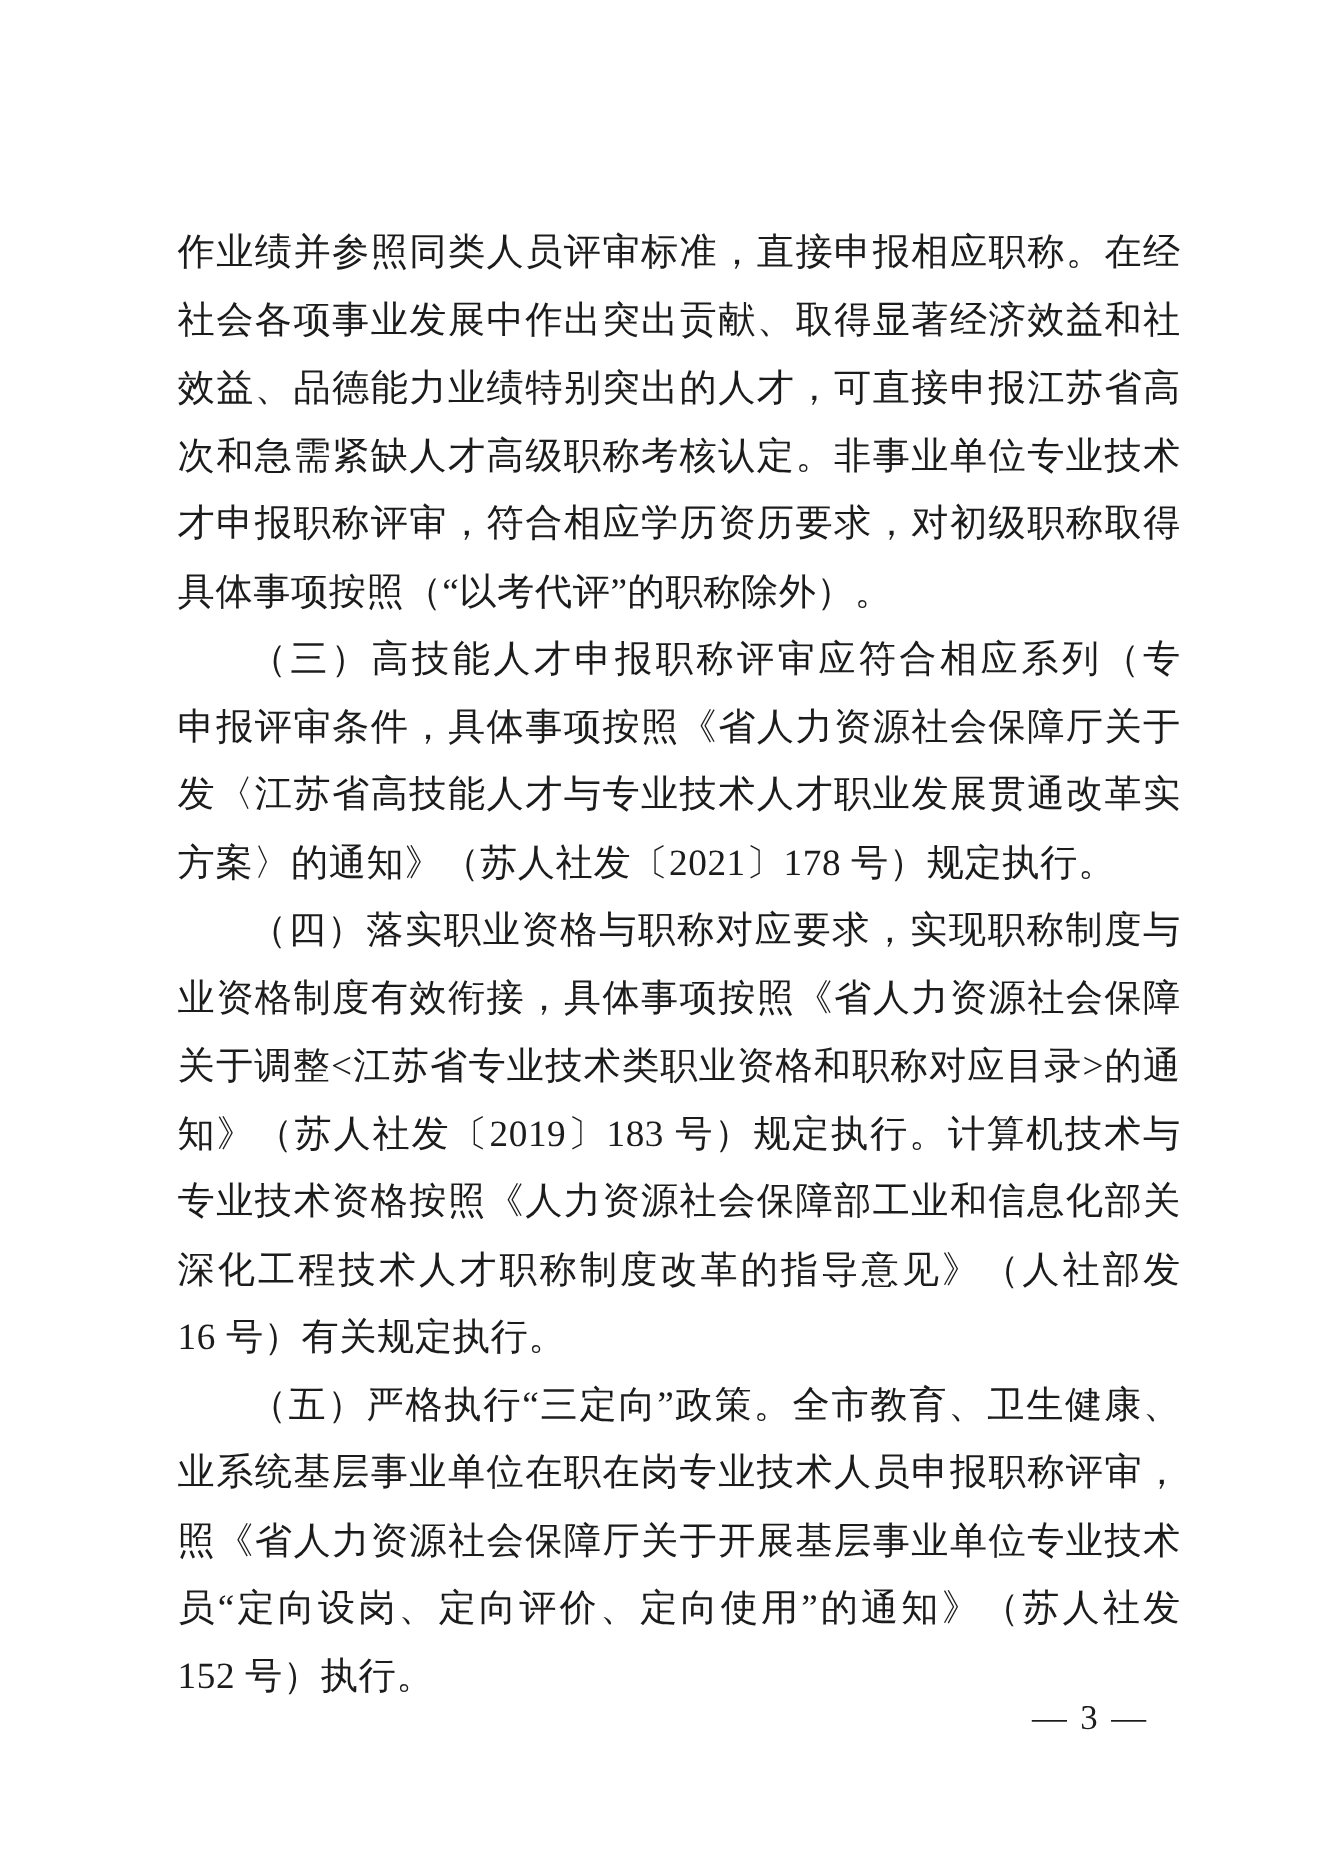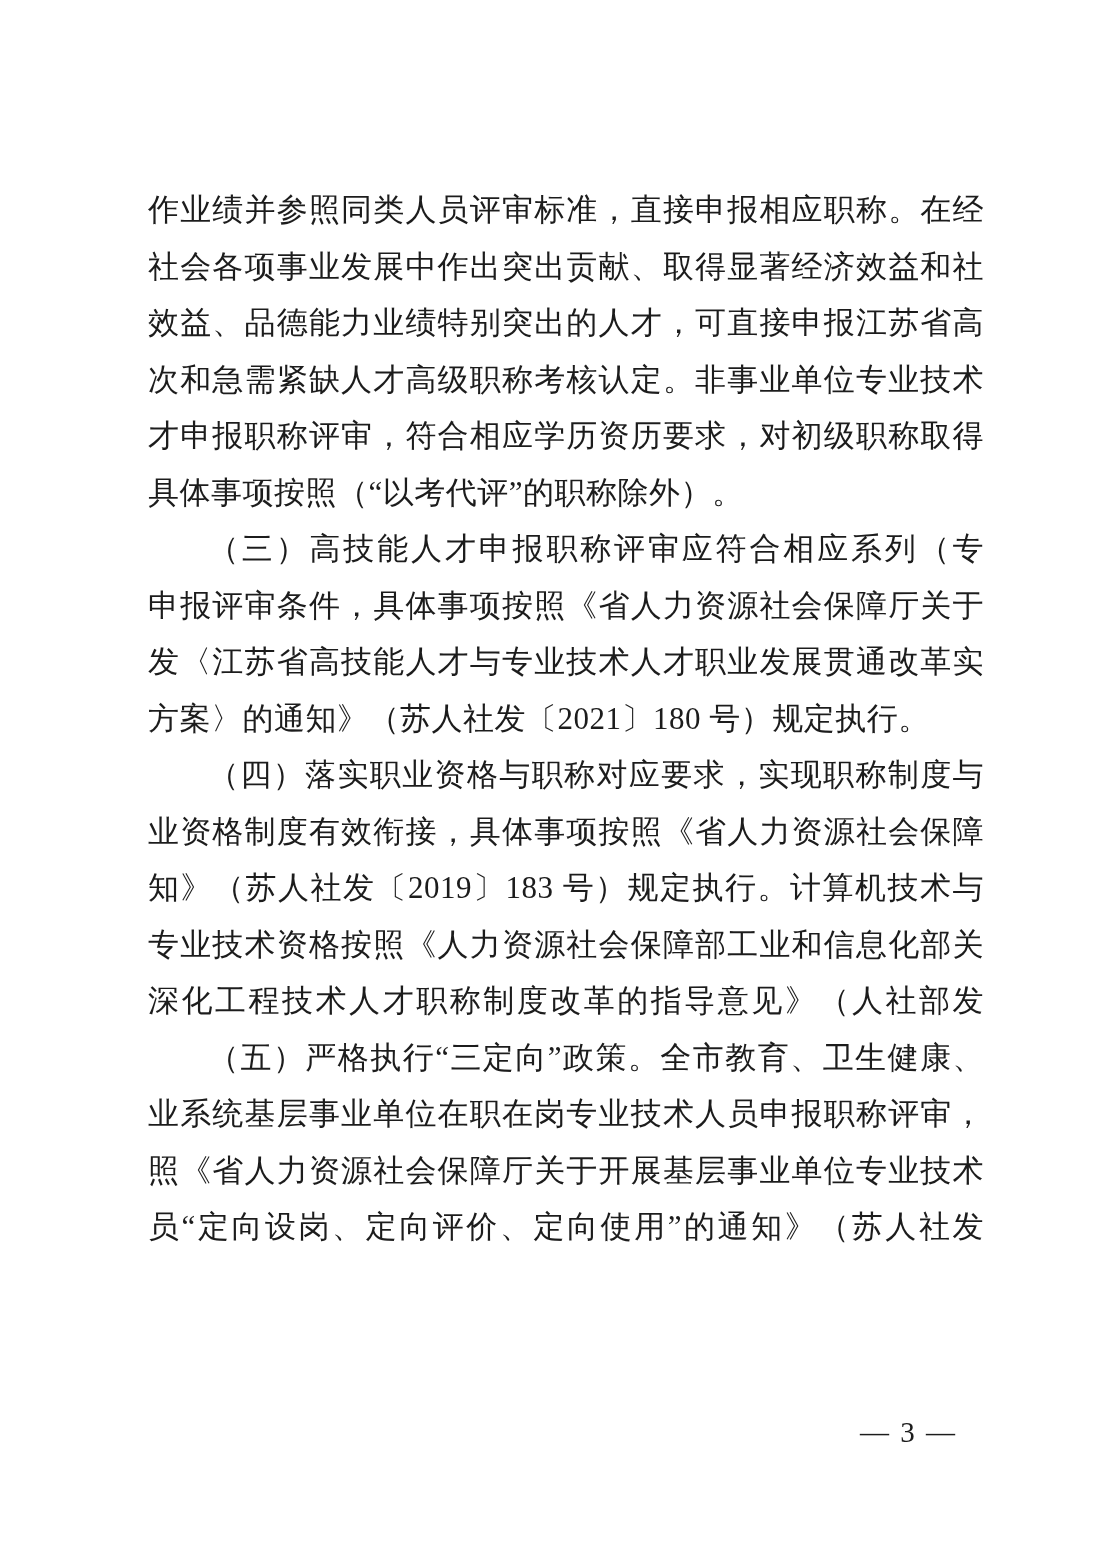--- a/index.html
+++ b/index.html
@@ -64,34 +64,37 @@
       <div class="line">效益、品德能力业绩特别突出的人才，可直接申报江苏省高层</div>
       <div class="line">次和急需紧缺人才高级职称考核认定。非事业单位专业技术人</div>
       <div class="line">才申报职称评审，符合相应学历资历要求，对初级职称取得年</div>
       <div class="line last">具体事项按照（“以考代评”的职称除外）。</div>
     </div>
 
     <div class="para">
       <div class="line indent">（三）高技能人才申报职称评审应符合相应系列（专业）</div>
       <div class="line">申报评审条件，具体事项按照《省人力资源社会保障厅关于印</div>
       <div class="line">发〈江苏省高技能人才与专业技术人才职业发展贯通改革实施</div>
-      <div class="line last">方案〉的通知》（苏人社发〔2021〕180 号）规定执行。</div>
+      <div class="line last">方案〉的通知》（苏人社发〔2021〕178 号）规定执行。</div>
     </div>
 
     <div class="para">
       <div class="line indent">（四）落实职业资格与职称对应要求，实现职称制度与职</div>
       <div class="line">业资格制度有效衔接，具体事项按照《省人力资源社会保障厅</div>
+      <div class="line">关于调整&lt;江苏省专业技术类职业资格和职称对应目录&gt;的通</div>
       <div class="line">知》（苏人社发〔2019〕183 号）规定执行。计算机技术与软件</div>
       <div class="line">专业技术资格按照《人力资源社会保障部工业和信息化部关于</div>
       <div class="line">深化工程技术人才职称制度改革的指导意见》（人社部发〔2019〕</div>
+      <div class="line last">16 号）有关规定执行。</div>
     </div>
 
     <div class="para">
       <div class="line indent">（五）严格执行“三定向”政策。全市教育、卫生健康、农</div>
       <div class="line">业系统基层事业单位在职在岗专业技术人员申报职称评审，按</div>
       <div class="line">照《省人力资源社会保障厅关于开展基层事业单位专业技术人</div>
       <div class="line">员“定向设岗、定向评价、定向使用”的通知》（苏人社发〔2020〕</div>
+      <div class="line last">152 号）执行。</div>
     </div>
 
   </div>
 
   <div class="footer">— 3 —</div>
 </div>
 
 </body></html>

